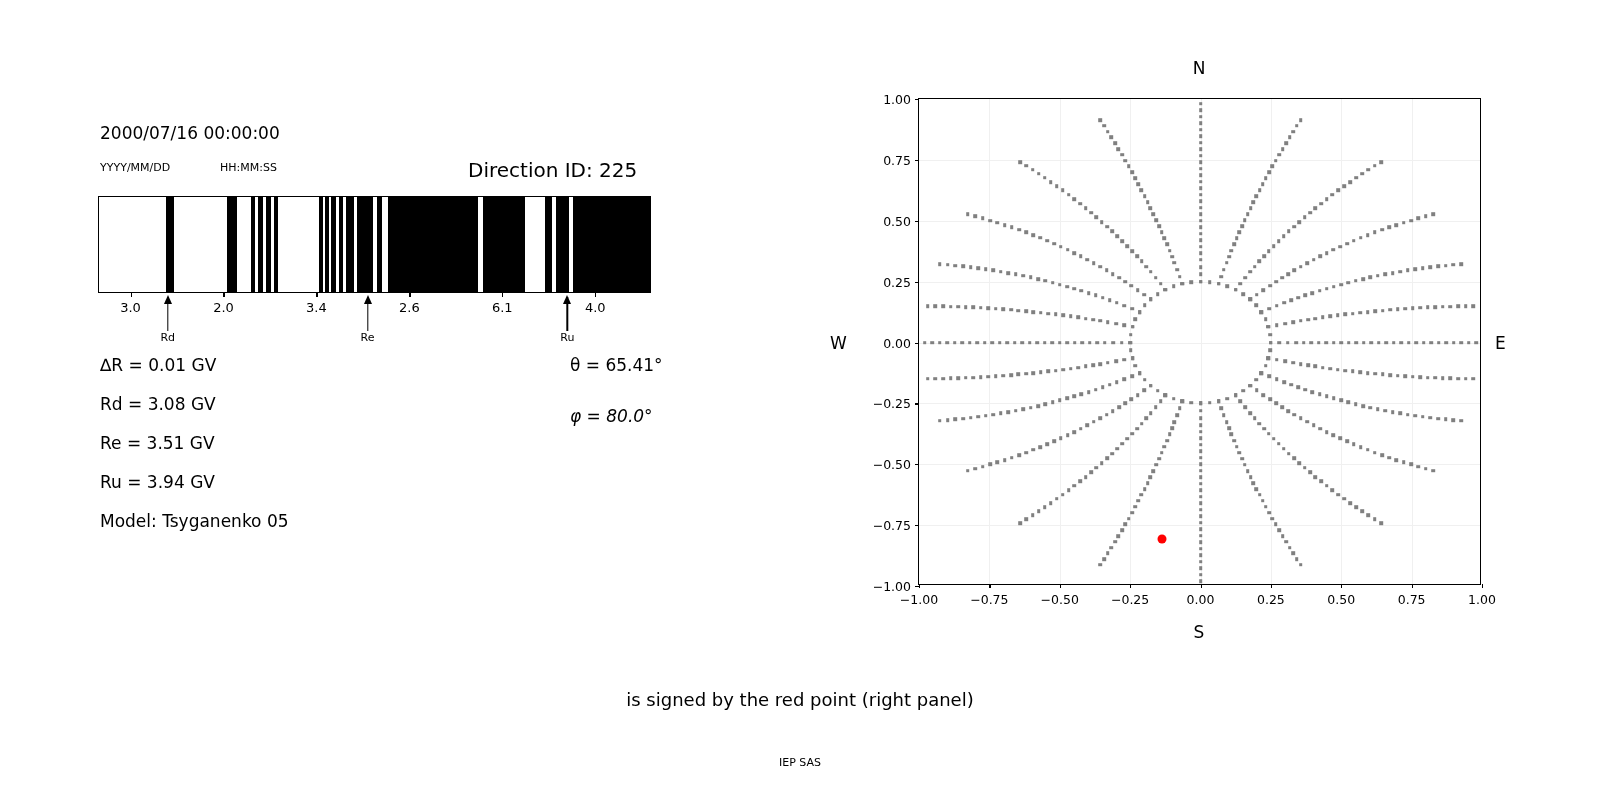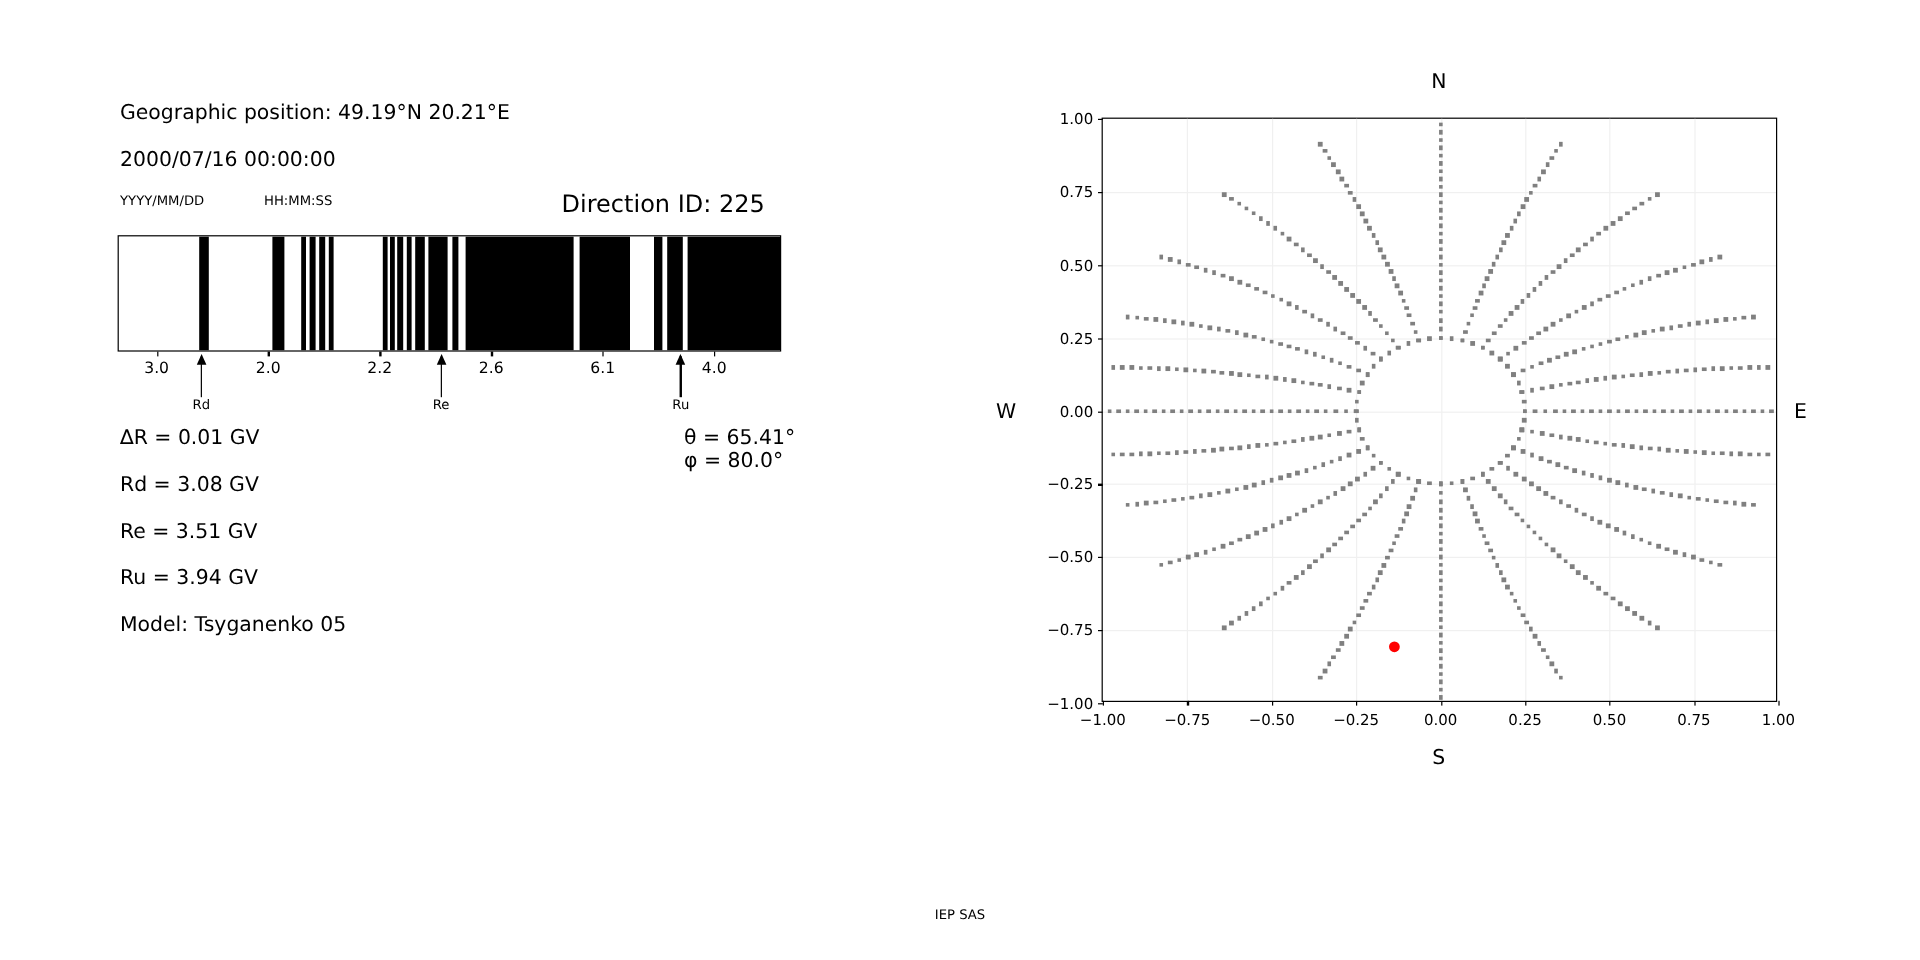--- a/index.html
+++ b/index.html
@@ -92,21 +92,21 @@
   }
 
   
   .stat { position: absolute; font-size: 17px; white-space: nowrap; }
   #stat-dr    { left: 100px; top: 355px; }
   #stat-rd    { left: 100px; top: 394px; }
   #stat-re    { left: 100px; top: 433px; }
   #stat-ru    { left: 100px; top: 472px; }
   #stat-model { left: 100px; top: 511px; }
   #stat-theta { left: 570px; top: 355px; }
-  #stat-phi   { left: 570px; top: 374px; }
+  #stat-phi   { left: 570px; top: 406px; font-style: italic; }
 
   
   #right-panel {
     position: absolute;
     left: 800px; top: 0;
     width: 800px; height: 660px;
   }
   #polar-axes {
     position: absolute;
     left: 118px;   
@@ -207,21 +207,20 @@
     width: 1600px;
     text-align: center;
     font-size: 11px;
   }
 </style>
 </head>
 <body>
 
 <div id="left-panel">
 
-  <div class="txt" id="geo-position">Geographic position: 49.19°N 20.21°E</div>
 
   <div class="txt" id="datetime">2000/07/16 00:00:00</div>
 
   <div class="txt" id="fmt-date">YYYY/MM/DD</div>
 
   <div class="txt" id="fmt-time">HH:MM:SS</div>
 
   <div class="txt" id="direction-id">Direction ID: 225</div>
 
   <div id="penumbra-bar">
@@ -244,21 +243,21 @@
       <div class="band" style="left: 456.806px; width: 13.4765px; background: rgb(0, 0, 0);"></div>
       <div class="band" style="left: 474.465px; width: 78.5353px; background: rgb(0, 0, 0);"></div>
     </div>
 
   <div id="bar-axis">
       <div class="tick" style="left: 32.5294px;"></div>
       <div class="ticklabel" style="left: 32.5294px;">3.0</div>
       <div class="tick" style="left: 125.471px;"></div>
       <div class="ticklabel" style="left: 125.471px;">2.0</div>
       <div class="tick" style="left: 218.412px;"></div>
-      <div class="ticklabel" style="left: 218.412px;">2.2</div>
+      <div class="ticklabel" style="left: 218.412px;">3.4</div>
       <div class="tick" style="left: 311.353px;"></div>
       <div class="ticklabel" style="left: 311.353px;">2.6</div>
       <div class="tick" style="left: 404.294px;"></div>
       <div class="ticklabel" style="left: 404.294px;">6.1</div>
       <div class="tick" style="left: 497.235px;"></div>
       <div class="ticklabel" style="left: 497.235px;">4.0</div>
       <div class="arrow-group" style="left: 69.7059px;">
         <div class="arrow-shaft"></div>
         <div class="arrow-head"></div>
         <div class="arrow-label">Rd</div>
@@ -1064,14 +1063,15 @@
       <div class="ylabel" style="top: 121.75px;">0.50</div>
       <div class="ytick" style="top: 60.875px;"></div>
       <div class="ylabel" style="top: 60.875px;">0.75</div>
       <div class="ytick" style="top: 0px;"></div>
       <div class="ylabel" style="top: 0px;">1.00</div>
       <div id="red-point" style="left: 243.498px; top: 439.517px; background: rgb(255, 0, 0);"></div>
     </div>
 </div>
 
 <div id="caption">
+  <div>is signed by the red point (right panel)</div>
 </div>
 <div id="footer">IEP SAS</div>
 
 </body></html>

